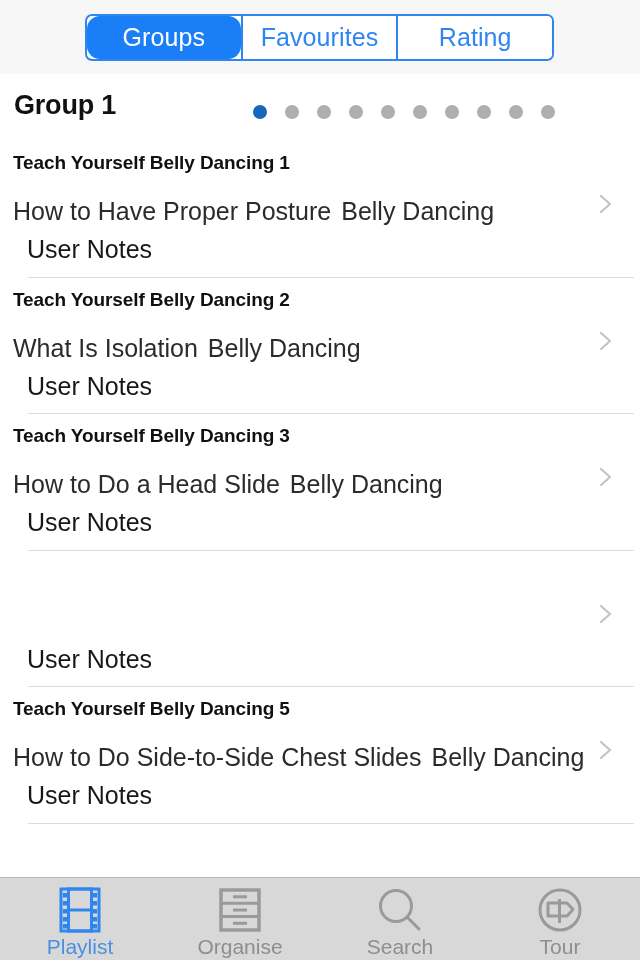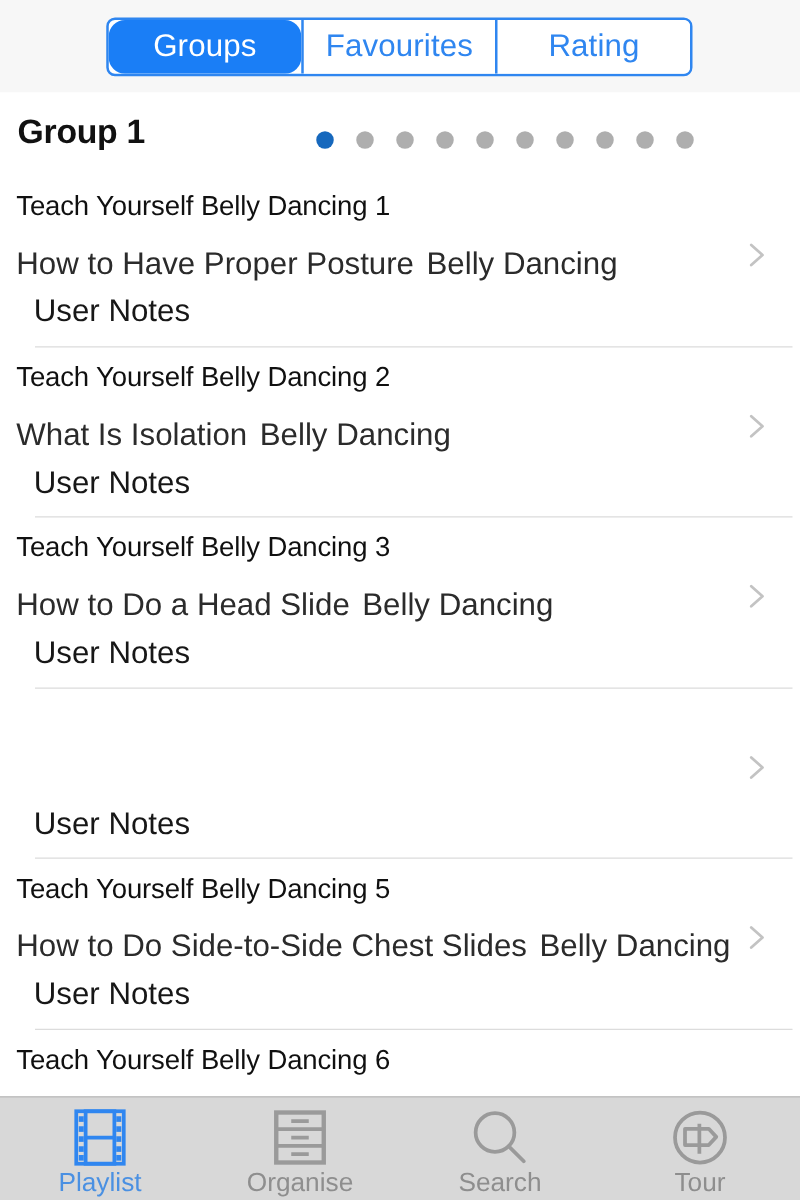--- a/index.html
+++ b/index.html
@@ -66,21 +66,21 @@
     background:#ffffff; overflow:hidden;
   }
   .row { position:relative; height:136.5px; background:#fff; }
   .row-sep {
     position:absolute; top:0; left:28px; width:606px; height:1px;
     background:#dcdcdc;
   }
   .row:first-child > .row-sep { display:none; }
   .row-title {
     position:absolute; left:13px; top:12px;
-    font-size:22px; font-weight:normal; color:#101010;
+    font-size:19px; font-weight:bold; color:#101010;
     letter-spacing:-0.1px; white-space:nowrap;
   }
   .row-sub {
     position:absolute; left:13px; top:57px;
     font-size:25px; color:#2b2b2b; white-space:nowrap;
   }
   .row-sub .sub-b { margin-left:10px; }
   .row-notes {
     position:absolute; left:13px; top:95px;
     font-size:25px; color:#171717; white-space:nowrap;margin-left:14px;
@@ -198,21 +198,20 @@
       <div class="row-notes">User Notes</div>
       <div class="chevron">
         <svg width="20" height="20" viewBox="0 0 20 20">
             <polyline points="5,2 14,10 5,18" fill="none" stroke="#c3c3c3" stroke-width="2.2" stroke-linecap="round" stroke-linejoin="round"></polyline>
           </svg>
       </div>
     </div>
 
     <div class="row">
       <div class="row-sep"></div>
-      <div class="row-title">Teach Yourself Belly Dancing 6</div>
     </div>
 
   </div>
 
   <div class="tabbar">
 
     <div class="tab active">
       <div class="tab-icon">
         <svg width="42" height="46" viewBox="0 0 42 46">
           <rect x="2" y="2" width="38" height="42" fill="none" stroke="#2f86f0" stroke-width="3"></rect>

